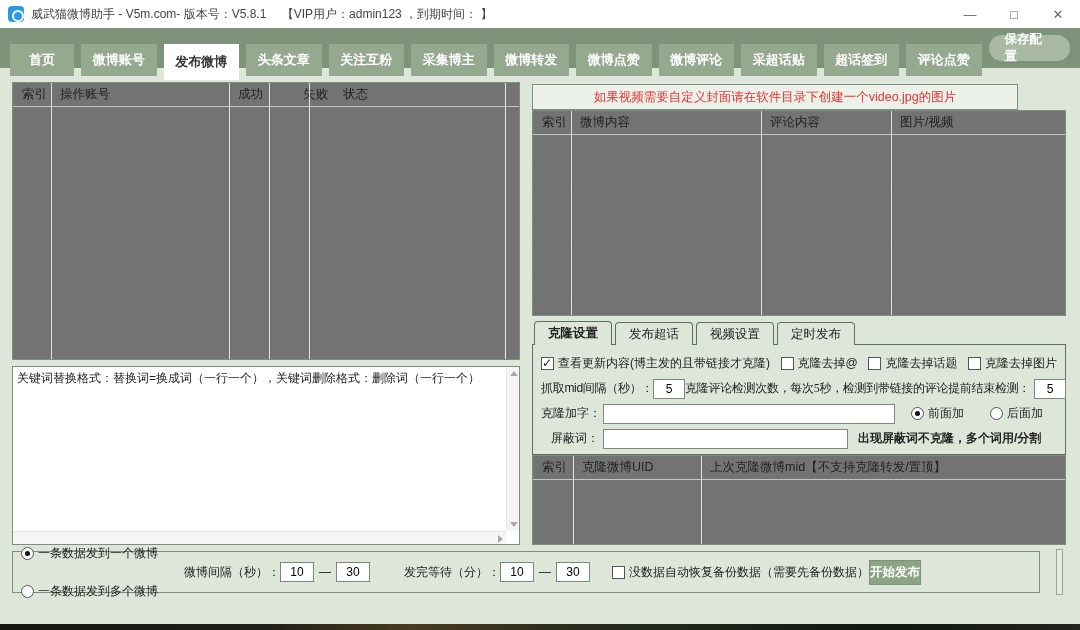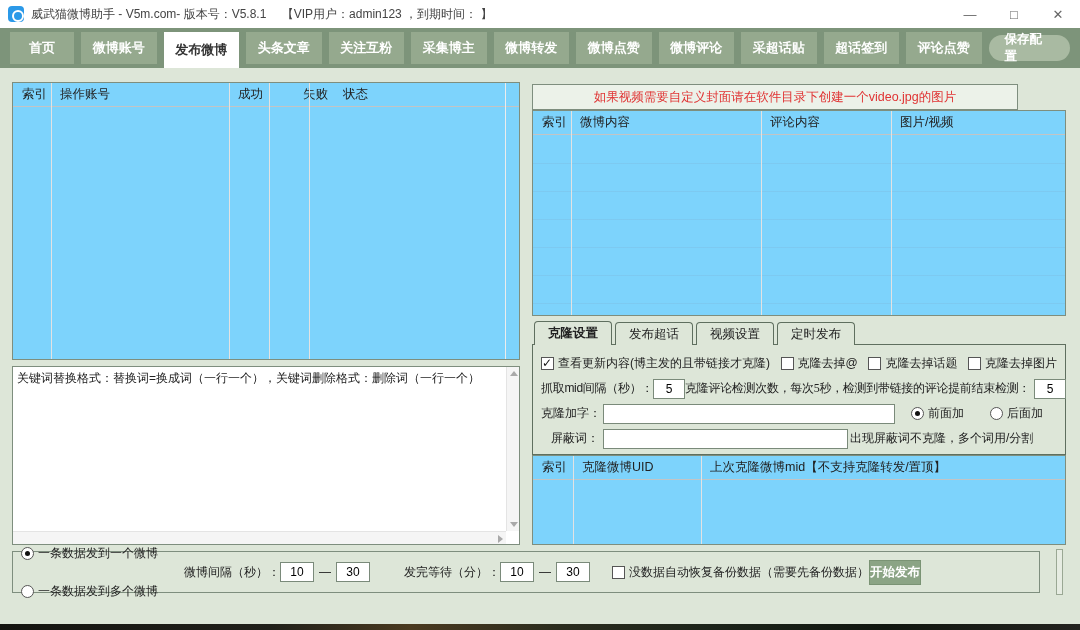--- a/index.html
+++ b/index.html
@@ -14,30 +14,30 @@
   .app-icon::after { content:""; position:absolute; left:4px; top:4px; width:8px; height:8px;
                      border:2px solid #fff; border-radius:50%; }
   .win-title { margin-left:7px; color:#444; font-size:12px; white-space:nowrap; }
   .win-controls { margin-left:auto; display:flex; height:28px; }
   .win-btn { width:44px; height:28px; display:flex; align-items:center; justify-content:center;
              color:#666; font-size:13px; cursor:default; }
 
   
   .tabbar { position:absolute; left:0; top:28px; width:1080px; height:40px; background:#7d947a;
             display:flex; align-items:flex-start; padding:0 10px; }
-  .nav-tab { margin-top:4px; margin-right:7px; height:32px; min-width:64px; padding:0 12px;
+  .nav-tab { margin-top:16px; margin-right:7px; height:32px; min-width:64px; padding:0 12px;
              background:#95a98e; color:#fff; font-size:13px; font-weight:bold;
              display:flex; align-items:center; justify-content:center; white-space:nowrap; }
   .nav-tab.active { background:#ffffff; color:#333; height:36px; }
   .save-btn { margin-left:auto; margin-top:7px; height:26px; padding:0 16px; border-radius:13px;
               background:#a9baa2; color:#fff; font-size:12.5px; font-weight:bold;
               display:flex; align-items:center; }
 
   
-  .tbl { position:absolute; background:#7dd3fc; border:1px solid #7e8e7e; }
+  .tbl { position:absolute; background:#737373; border:1px solid #7e8e7e; }
   .tbl .hdr { position:absolute; left:0; top:0; right:0; height:24px; display:flex; align-items:center;
               border-bottom:1px solid #c4c4c4; font-size:12.5px; color:#222; }
   .tbl .hcell { padding-left:9px; overflow:hidden; white-space:nowrap; }
   .vline { position:absolute; top:0; bottom:0; width:1px; background:#e2e2e2; }
   .rowlines { position:absolute; left:0; right:0; top:25px; bottom:0;
               background:repeating-linear-gradient(to bottom, transparent 0 27px, rgba(120,90,110,0.08) 27px 28px); }
 
   
   .banner { position:absolute; left:532px; top:84px; width:486px; height:26px; background:#ecf2e9;
             border:1px solid #7e8e7e; display:flex; align-items:center; justify-content:center;
@@ -214,21 +214,21 @@
         <span>前面加</span>
       </span>
       <span class="opt" style="margin-left:26px;">
         <span class="radio"></span>
         <span>后面加</span>
       </span>
     </div>
     <div class="crow">
       <span style="width:62px; text-align:right; padding-right:4px;">屏蔽词：</span>
       <input class="ipt" style="width: 245px;">
-      <span style="margin-left:2px;">出现屏蔽词不克隆，多个词用/分割</span>
+      <span style="margin-left:10px;font-weight:bold;">出现屏蔽词不克隆，多个词用/分割</span>
     </div>
   </div>
 
   <div class="tbl" style="left:532px; top:455px; width:534px; height:90px;">
     <div class="hdr">
       <div class="hcell" style="width:40px;">索引</div>
       <div class="hcell" style="width:128px;">克隆微博UID</div>
       <div class="hcell" style="flex:1;">上次克隆微博mid【不支持克隆转发/置顶】</div>
     </div>
     <div class="vline" style="left:40px;"></div>

